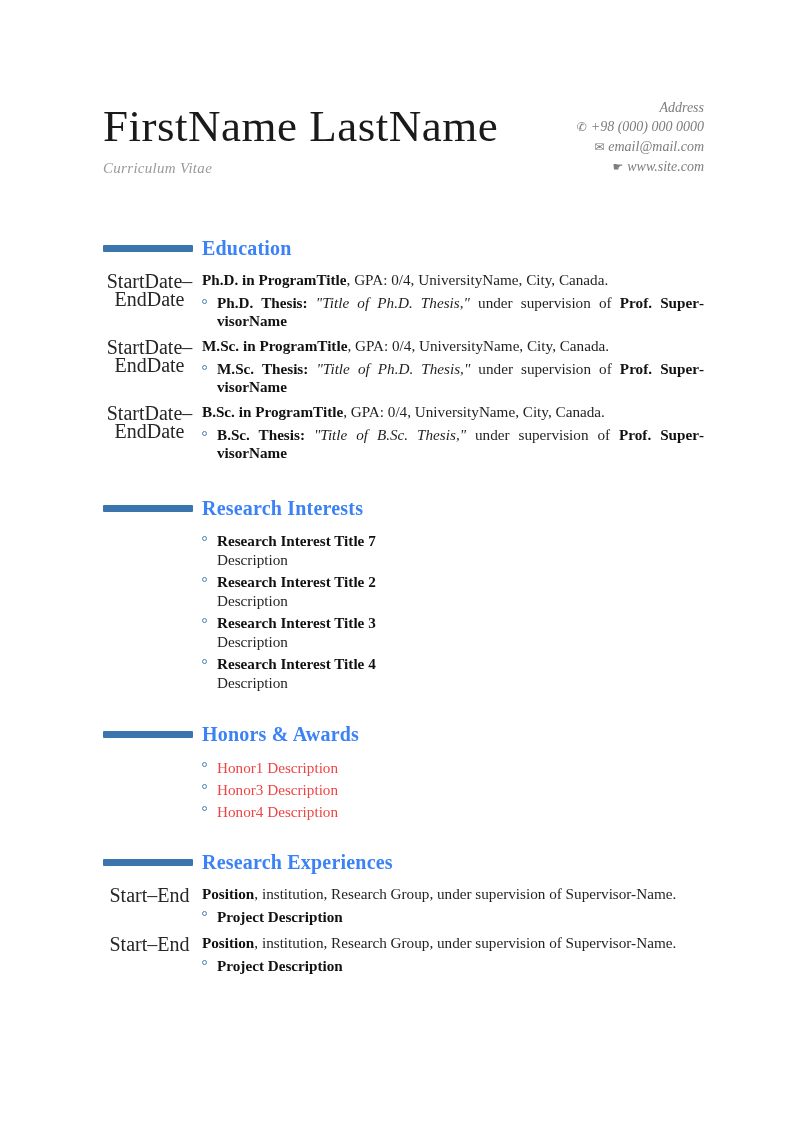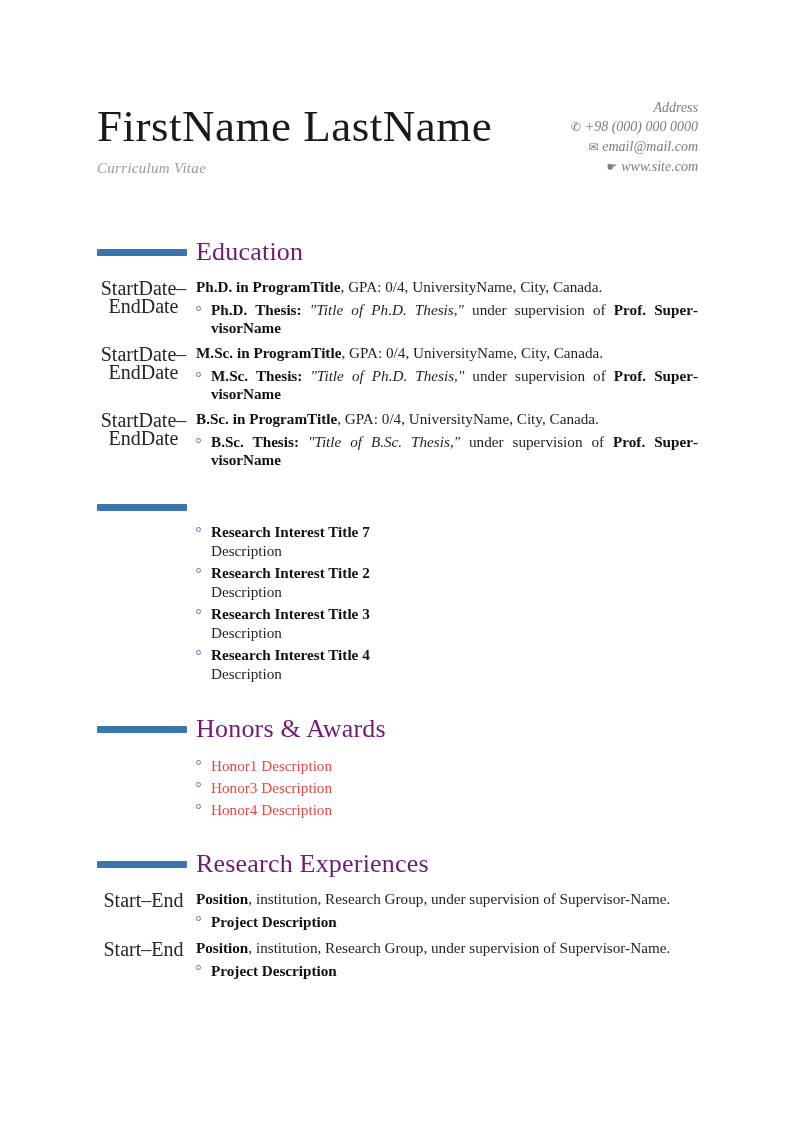--- a/index.html
+++ b/index.html
@@ -9,21 +9,21 @@
     width: 794px;
     height: 1123px;
     margin: 0 auto;
     background: #ffffff;
     font-family: "Liberation Serif", serif;
     color: #1f1f1f;
     overflow: hidden;
   }
   .content {
     position: absolute;
-    left: 97px;
+    left: 103px;
     top: 0;
     width: 601px;
   }
 
   
   .header {
     margin-top: 98px;
     display: flex;
     justify-content: space-between;
     align-items: flex-end;
@@ -69,23 +69,23 @@
   }
   .section-head { align-items: center; margin-bottom: 11px; }
   .barcell { display: flex; align-items: center; }
   .bar {
     width: 90px;
     height: 7px;
     border-radius: 1px;
     background: #3a76ad;
   }
   .section-title {
-    font-size: 26px;
-    font-weight: 400;
-    color: #701a75;
+    font-size: 20px;
+    font-weight: 700;
+    color: #3b82f6;
     letter-spacing: 0.2px;
   }
 
   
   .dates {
     text-align: center;
     font-size: 20px;
     color: #262626;
     line-height: 18px;
     padding-top: 1px;
@@ -189,20 +189,21 @@
           </div>
         </div>
       </div>
     </div>
 
     <div class="section">
       <div class="row section-head">
         <div class="barcell">
             <div class="bar"></div>
           </div>
+        <h2 class="section-title">Research Interests</h2>
       </div>
       <div class="row">
         <div></div>
         <div class="body">
           <div class="bullet-item ri-item">
             <span class="bullet"></span>
             <div class="ri-title"><b>Research Interest Title 7</b></div>
             <div class="ri-desc">Description</div>
           </div>
           <div class="bullet-item ri-item">

